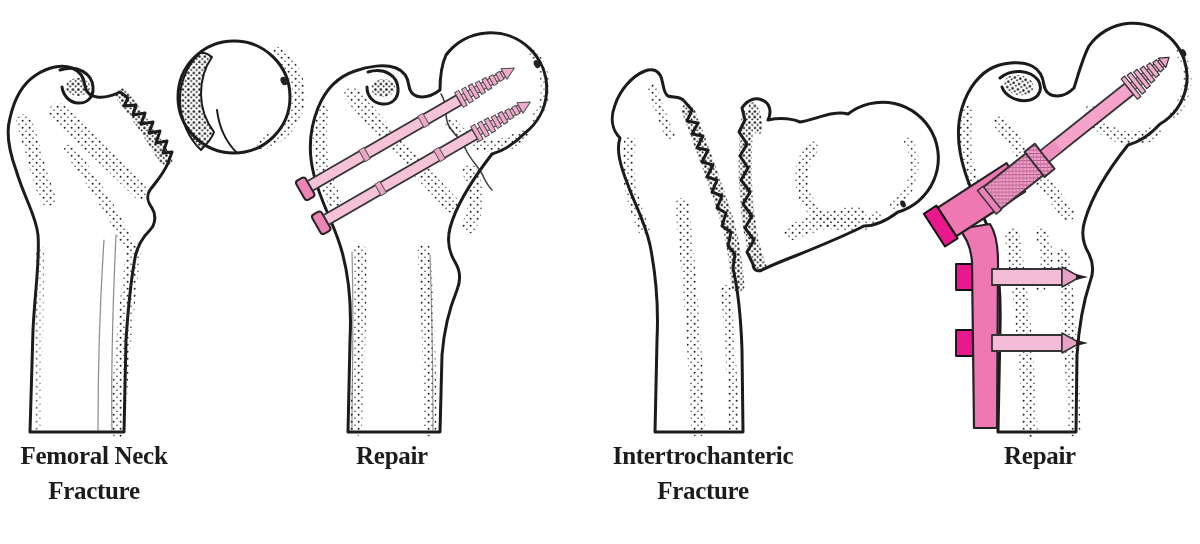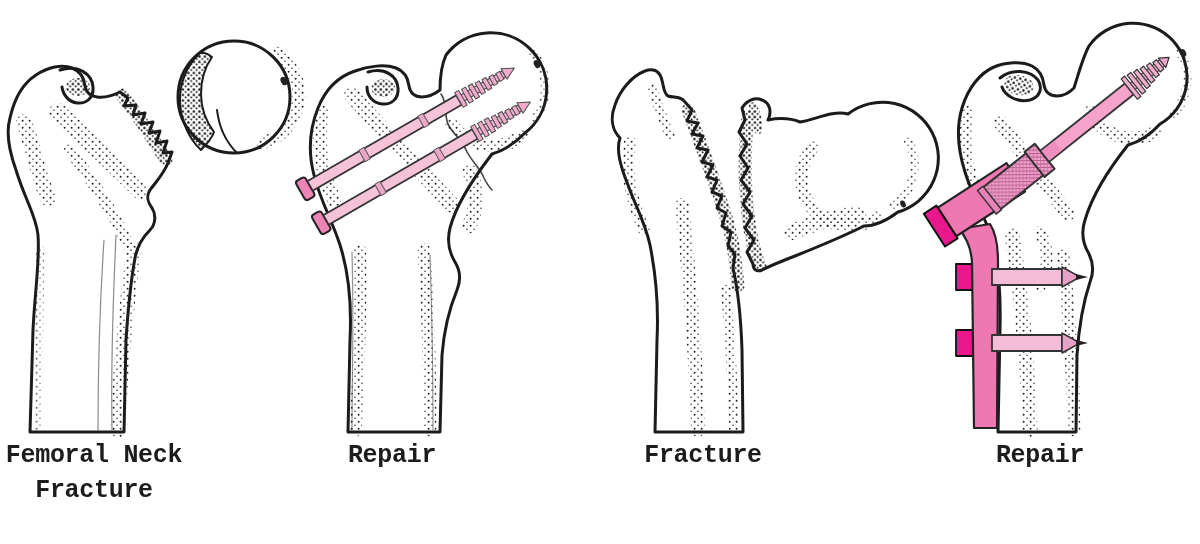--- a/index.html
+++ b/index.html
@@ -1,18 +1,18 @@
 <!DOCTYPE html>
 <html><head>
 <meta charset="utf-8">
 <style>
   html,body{margin:0;padding:0;background:#fff;}
   .stage{
     position:relative;width:1200px;height:544px;background:#fff;overflow:hidden;
-    font-family:Liberation Mono, monospace;
+    font-family:Liberation Serif, serif;
   }
   .stage svg{position:absolute;left:0;top:0;}
   .panel-label{
     position:absolute;top:438px;text-align:center;font-weight:700;font-size:25px;
     line-height:35px;color:#1c1c1c;letter-spacing:-0.3px;
   }
   .panel-label span{display:block;}
   .lbl-1{left:-6px;width:200px;}
   .lbl-2{left:292px;width:200px;}
   .lbl-3{left:597px;width:212px;}
@@ -229,19 +229,20 @@
 </svg>
 
   <div class="panel-label lbl-1">
     <span>Femoral Neck</span>
     <span>Fracture</span>
   </div>
   <div class="panel-label lbl-2">
     <span>Repair</span>
   </div>
   <div class="panel-label lbl-3">
+    <span>Intertrochanteric</span>
     <span>Fracture</span>
   </div>
   <div class="panel-label lbl-4">
     <span>Repair</span>
   </div>
 
 </div>
 
 </body></html>

